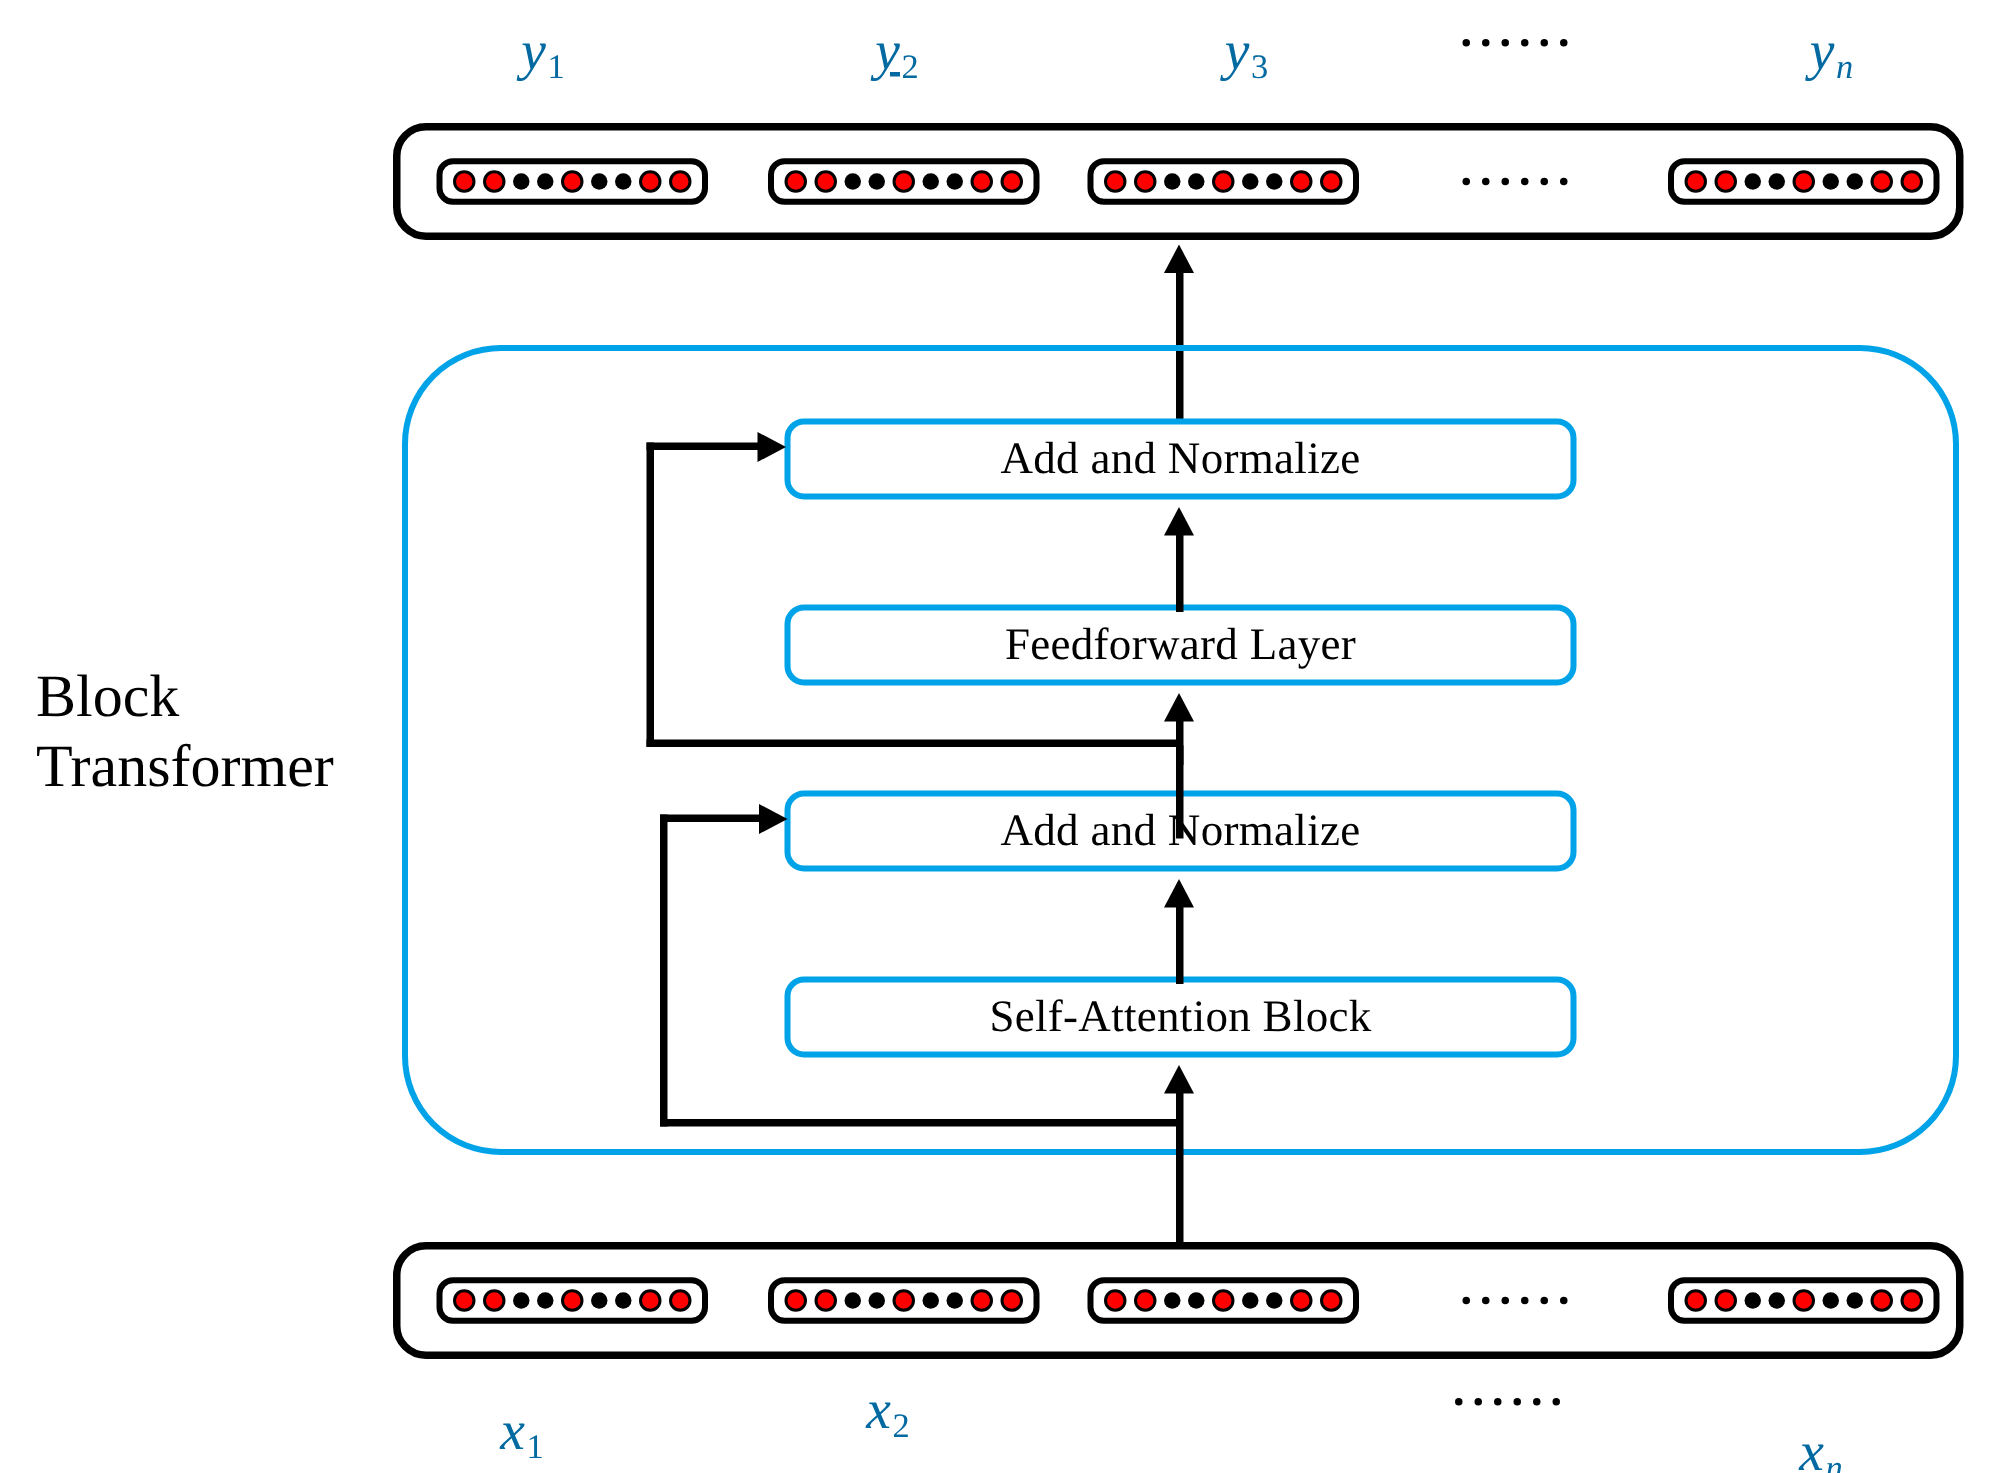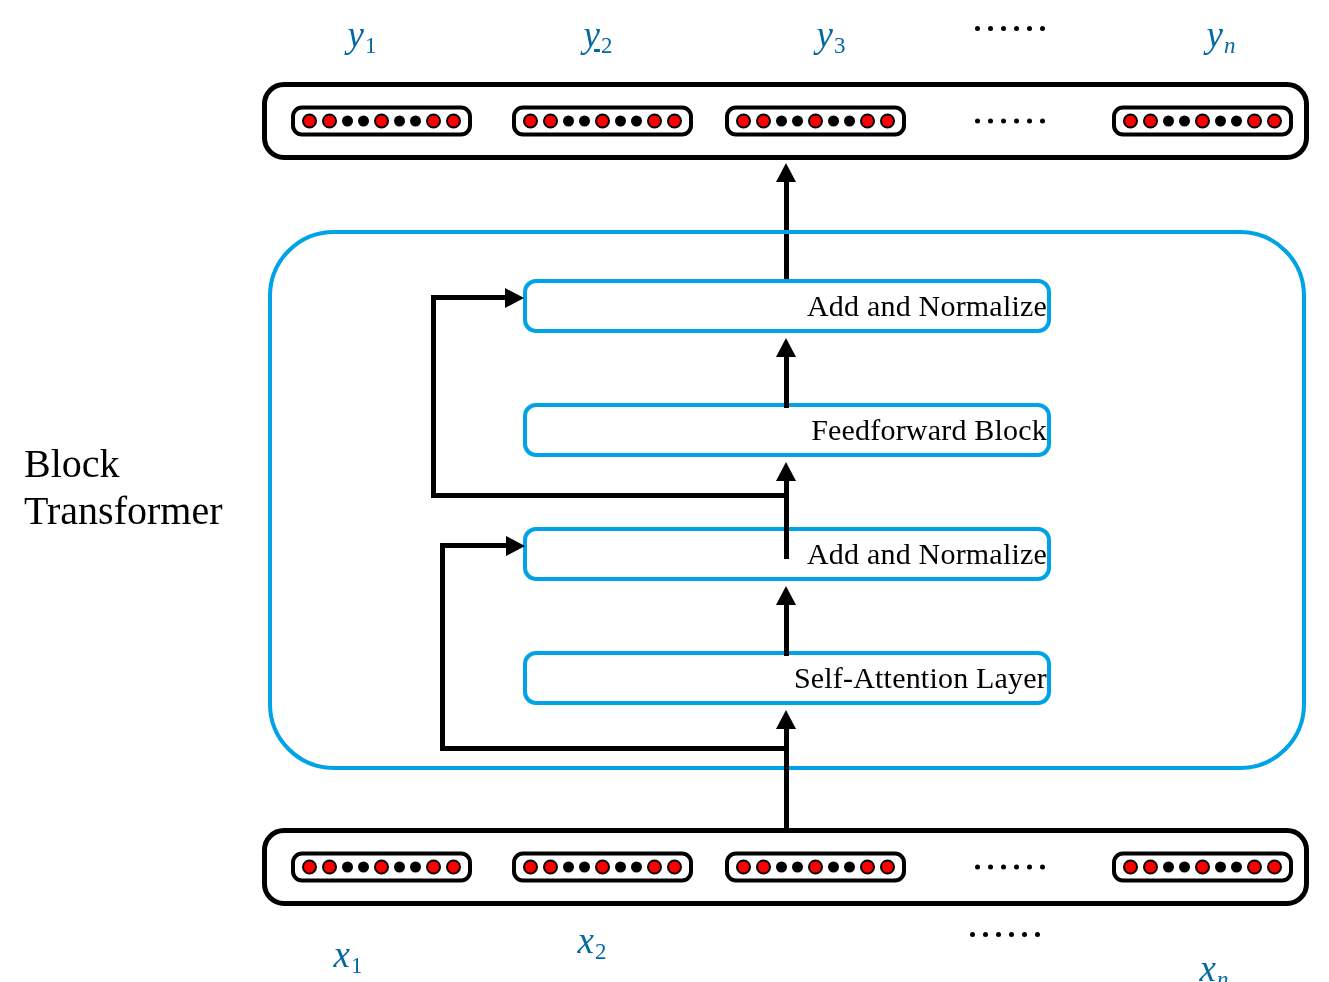--- a/index.html
+++ b/index.html
@@ -128,21 +128,21 @@
     position: absolute;
     left: 523px;
     width: 528px;
     height: 54px;
     box-sizing: border-box;
     border: 4px solid #00A3E8;
     border-radius: 13px;
     background: #ffffff;
     display: flex;
     align-items: center;
-    justify-content: flex-end;
+    justify-content: center;
     font-size: 30px;
     color: #000000;
     letter-spacing: 0.2px;
   }
   #box-addnorm-2   { top: 279px; }
   #box-feedforward { top: 403px; }
   #box-addnorm-1   { top: 527px; }
   #box-selfattn    { top: 651px; }
 
   
@@ -293,27 +293,27 @@
     <div>Block</div>
     <div>Transformer</div>
   </div>
 
   <div id="transformer-block"></div>
 
   <div class="layer-box" id="box-addnorm-2">
     <span>Add and Normalize</span>
   </div>
   <div class="layer-box" id="box-feedforward">
-    <span>Feedforward Block</span>
+    <span>Feedforward Layer</span>
   </div>
   <div class="layer-box" id="box-addnorm-1">
     <span>Add and Normalize</span>
   </div>
   <div class="layer-box" id="box-selfattn">
-    <span>Self-Attention Layer</span>
+    <span>Self-Attention Block</span>
   </div>
 
   <div class="vline" style="left:784px; top:350px; height:58px;"></div>
   <div class="arrowhead-up" style="left:776px; top:338px;"></div>
 
   <div class="vline" style="left:784px; top:497px; height:62px;"></div>
   <div class="arrowhead-up" style="left:776px; top:462px;"></div>
   <div class="vline" style="left:784px; top:474px; height:36px;"></div>
 
   <div class="hline" style="left:431px; top:493px; width:355px;"></div>

